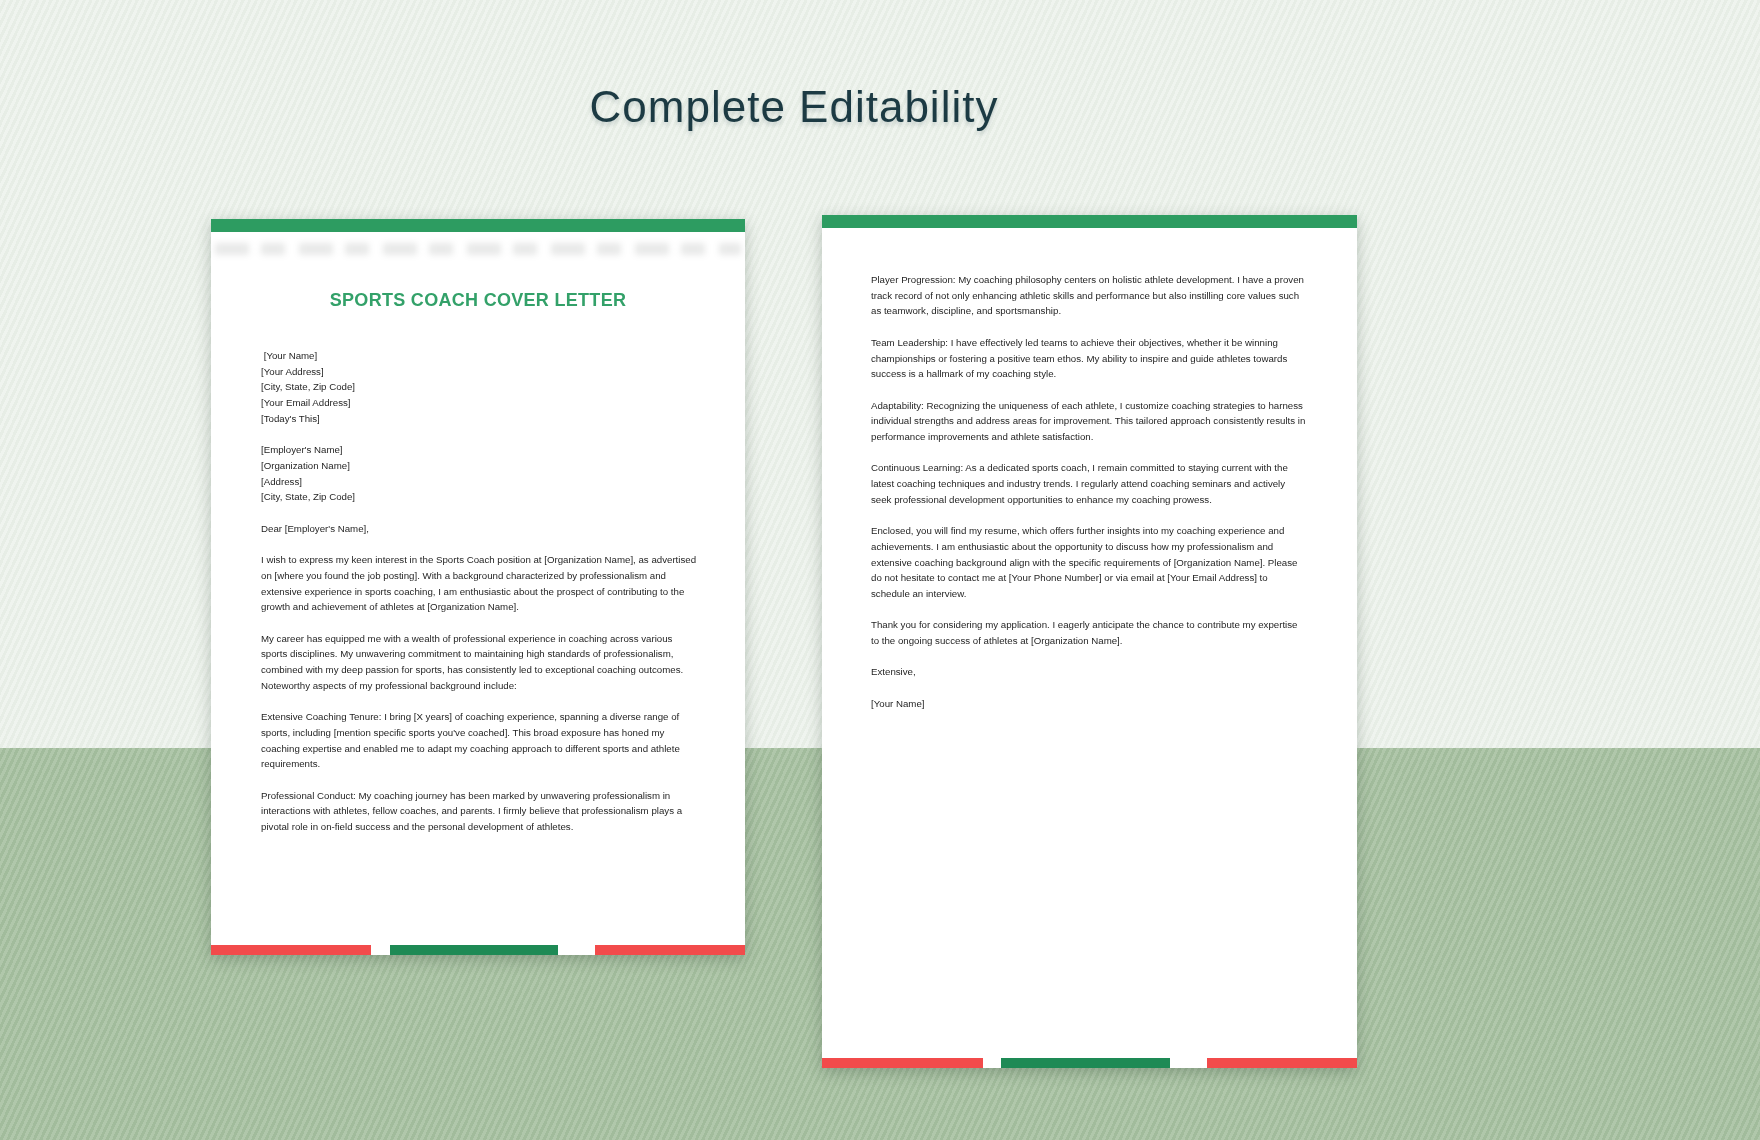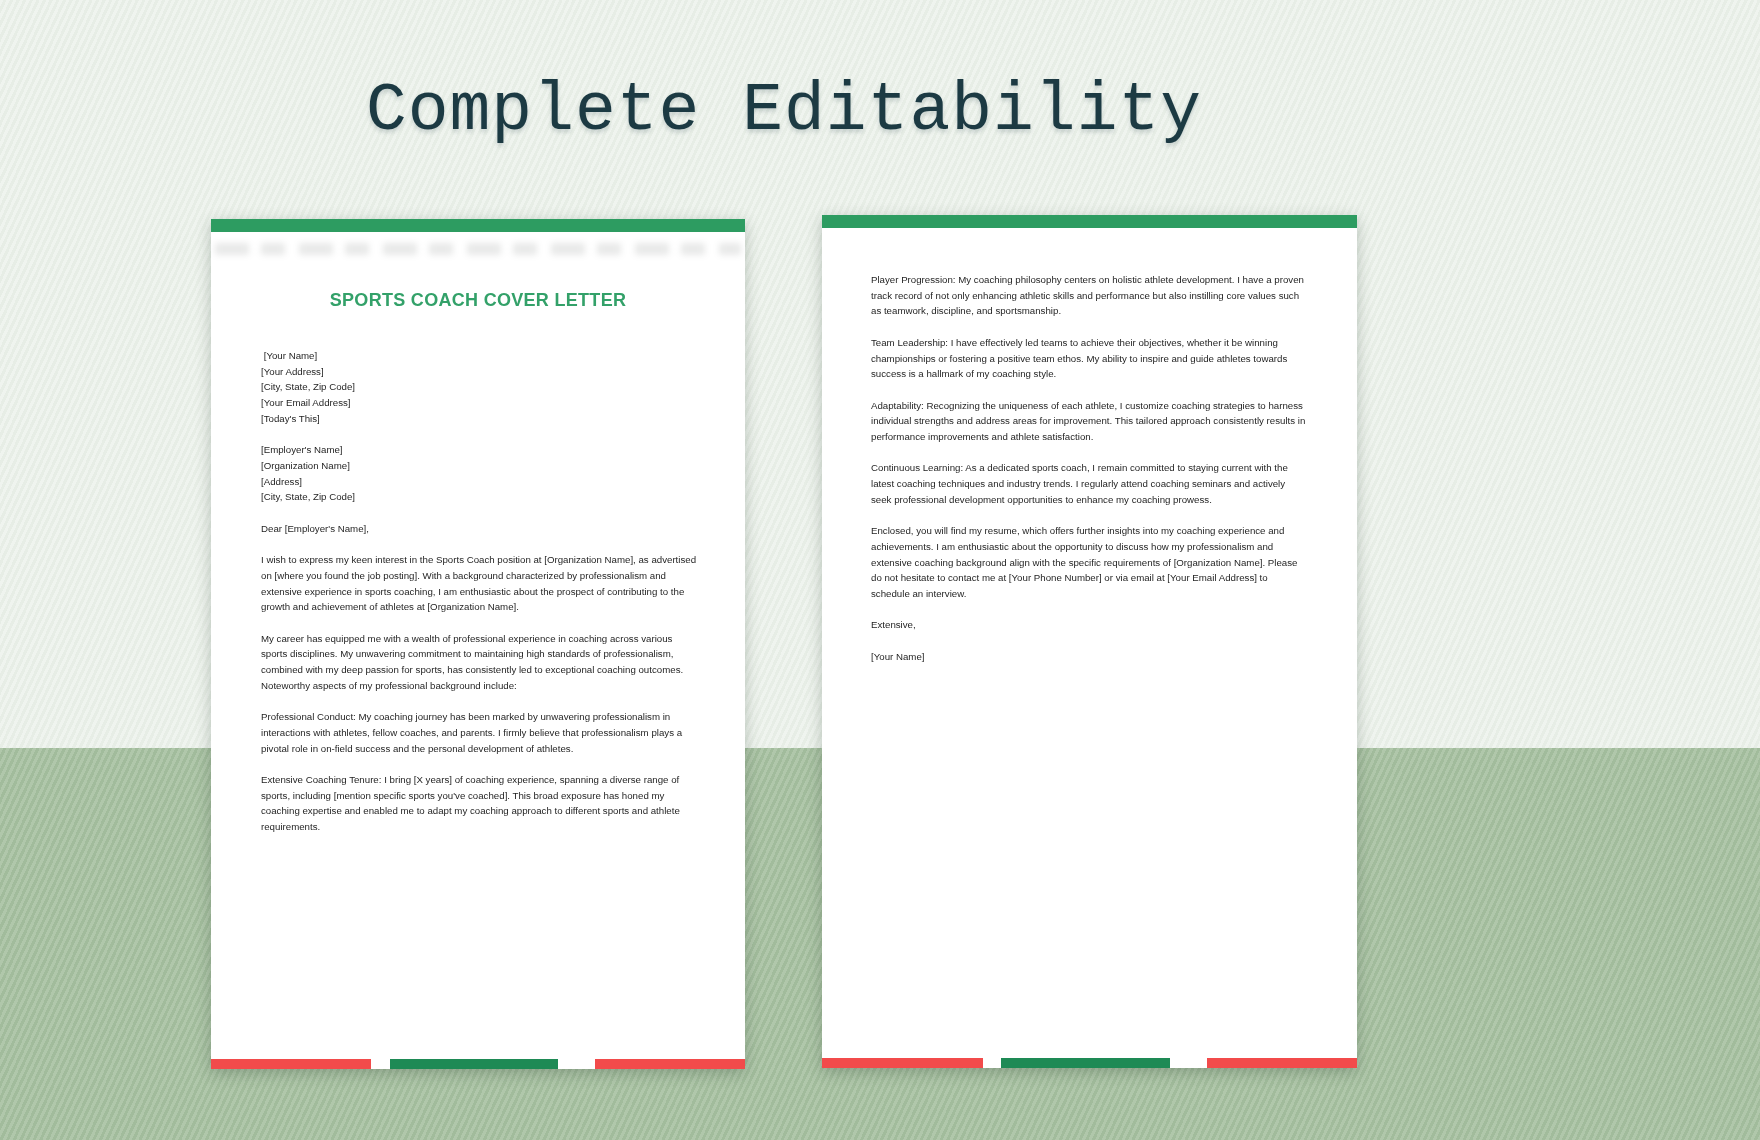--- a/index.html
+++ b/index.html
@@ -16,31 +16,31 @@
       #eaf0e9;
   }
   .bg-bottom {
     position:absolute; left:0; top:748px; width:1760px; height:392px;
     background:
       repeating-linear-gradient(115deg, rgba(255,255,255,.10) 0 3px, rgba(60,90,60,.05) 3px 6px),
       #a7c1a1;
   }
   .main-title {
     position:absolute; left:211px; top:72px; width:1146px;
-    margin:0; text-align:center;
-    font-family:Liberation Mono, monospace; font-weight:400;
-    font-size:68px; letter-spacing:1px; color:#1c3a43;
+    margin:10px; text-align:center;
+    font-family:Liberation Sans, sans-serif; font-weight:400;
+    font-size:44px; letter-spacing:1px; color:#1c3a43;
     text-shadow: 0 3px 4px rgba(28,58,67,.18);
   }
   .pages { position:absolute; left:211px; top:215px; width:1146px; height:857px; }
   .page {
     position:absolute; background:#ffffff;
     box-shadow: 0 4px 14px rgba(40,60,45,.28);
   }
-  .page-left  { left:0;     top:4px; width:534px; height:850px; }
+  .page-left  { left:0;     top:4px; width:534px; height:736px; }
   .page-right { left:611px; top:0;   width:535px; height:853px; }
   .topbar { position:absolute; left:0; top:0; width:100%; height:13px; background:#2d9c61; }
   .ghost-row {
     position:absolute; left:4px; top:24px; width:526px; height:12px;
     background: repeating-linear-gradient(90deg,
       rgba(110,115,112,.55) 0 34px, rgba(110,115,112,0) 34px 46px,
       rgba(110,115,112,.55) 46px 70px, rgba(110,115,112,0) 70px 84px);
     filter: blur(3px); opacity:.28;
   }
   .letter-heading {
@@ -92,42 +92,43 @@
             <p class="ln">[Organization Name]</p>
             <p class="ln">[Address]</p>
             <p class="ln">[City, State, Zip Code]</p>
           </div>
         <div class="gap"></div>
         <p class="ln">Dear [Employer's Name],</p>
         <div class="gap"></div>
         <div>
             <p class="para">I wish to express my keen interest in the Sports Coach position at [Organization Name], as advertised on [where you found the job posting]. With a background characterized by professionalism and extensive experience in sports coaching, I am enthusiastic about the prospect of contributing to the growth and achievement of athletes at [Organization Name].</p>
             <p class="para">My career has equipped me with a wealth of professional experience in coaching across various sports disciplines. My unwavering commitment to maintaining high standards of professionalism, combined with my deep passion for sports, has consistently led to exceptional coaching outcomes. Noteworthy aspects of my professional background include:</p>
+            <p class="para">Extensive Coaching Tenure: I bring [X years] of coaching experience, spanning a diverse range of sports, including [mention specific sports you've coached]. This broad exposure has honed my coaching expertise and enabled me to adapt my coaching approach to different sports and athlete requirements.</p>
             <p class="para">Professional Conduct: My coaching journey has been marked by unwavering professionalism in interactions with athletes, fellow coaches, and parents. I firmly believe that professionalism plays a pivotal role in on-field success and the personal development of athletes.</p>
-            <p class="para">Extensive Coaching Tenure: I bring [X years] of coaching experience, spanning a diverse range of sports, including [mention specific sports you've coached]. This broad exposure has honed my coaching expertise and enabled me to adapt my coaching approach to different sports and athlete requirements.</p>
           </div>
       </div>
 
       <div class="stripes">
         <div class="seg red1" style="background-color: rgb(242, 75, 75);"></div>
         <div class="seg green" style="background-color: rgb(30, 138, 85);"></div>
         <div class="seg red2" style="background-color: rgb(242, 75, 75);"></div>
       </div>
     </section>
 
     <section class="page page-right">
       <div class="topbar" style="background-color: rgb(45, 156, 97);"></div>
 
       <div class="body-right">
         <div>
             <p class="para">Player Progression: My coaching philosophy centers on holistic athlete development. I have a proven track record of not only enhancing athletic skills and performance but also instilling core values such as teamwork, discipline, and sportsmanship.</p>
             <p class="para">Team Leadership: I have effectively led teams to achieve their objectives, whether it be winning championships or fostering a positive team ethos. My ability to inspire and guide athletes towards success is a hallmark of my coaching style.</p>
             <p class="para">Adaptability: Recognizing the uniqueness of each athlete, I customize coaching strategies to harness individual strengths and address areas for improvement. This tailored approach consistently results in performance improvements and athlete satisfaction.</p>
             <p class="para">Continuous Learning: As a dedicated sports coach, I remain committed to staying current with the latest coaching techniques and industry trends. I regularly attend coaching seminars and actively seek professional development opportunities to enhance my coaching prowess.</p>
             <p class="para">Enclosed, you will find my resume, which offers further insights into my coaching experience and achievements. I am enthusiastic about the opportunity to discuss how my professionalism and extensive coaching background align with the specific requirements of [Organization Name]. Please do not hesitate to contact me at [Your Phone Number] or via email at [Your Email Address] to schedule an interview.</p>
+            <p class="para">Thank you for considering my application. I eagerly anticipate the chance to contribute my expertise to the ongoing success of athletes at [Organization Name].</p>
           </div>
         <p class="ln">Extensive,</p>
         <div class="gap"></div>
         <p class="ln">[Your Name]</p>
       </div>
 
       <div class="stripes">
         <div class="seg red1" style="background-color: rgb(242, 75, 75);"></div>
         <div class="seg green" style="background-color: rgb(30, 138, 85);"></div>
         <div class="seg red2" style="background-color: rgb(242, 75, 75);"></div>

